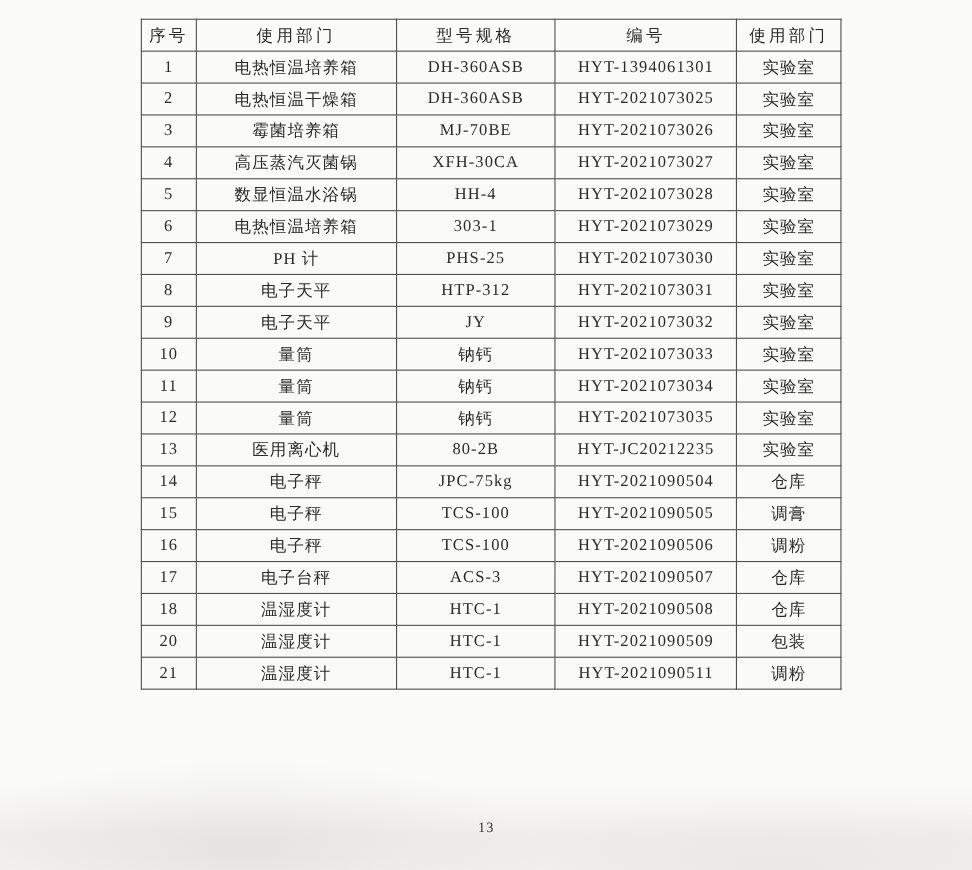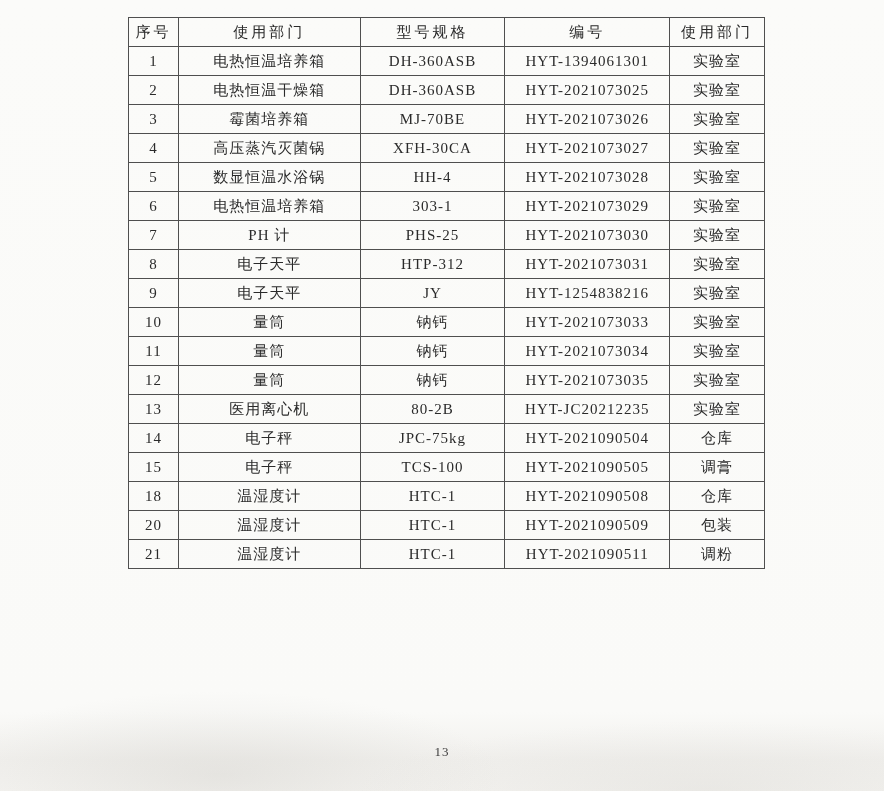--- a/index.html
+++ b/index.html
@@ -137,21 +137,21 @@
           <td>8</td>
           <td>电子天平</td>
           <td>HTP-312</td>
           <td>HYT-2021073031</td>
           <td>实验室</td>
         </tr>
         <tr>
           <td>9</td>
           <td>电子天平</td>
           <td>JY</td>
-          <td>HYT-1254838216</td>
+          <td>HYT-2021073032</td>
           <td>实验室</td>
         </tr>
         <tr>
           <td>10</td>
           <td>量筒</td>
           <td>钠钙</td>
           <td>HYT-2021073033</td>
           <td>实验室</td>
         </tr>
         <tr>
@@ -183,20 +183,34 @@
           <td>仓库</td>
         </tr>
         <tr>
           <td>15</td>
           <td>电子秤</td>
           <td>TCS-100</td>
           <td>HYT-2021090505</td>
           <td>调膏</td>
         </tr>
         <tr>
+          <td>16</td>
+          <td>电子秤</td>
+          <td>TCS-100</td>
+          <td>HYT-2021090506</td>
+          <td>调粉</td>
+        </tr>
+        <tr>
+          <td>17</td>
+          <td>电子台秤</td>
+          <td>ACS-3</td>
+          <td>HYT-2021090507</td>
+          <td>仓库</td>
+        </tr>
+        <tr>
           <td>18</td>
           <td>温湿度计</td>
           <td>HTC-1</td>
           <td>HYT-2021090508</td>
           <td>仓库</td>
         </tr>
         <tr>
           <td>20</td>
           <td>温湿度计</td>
           <td>HTC-1</td>

